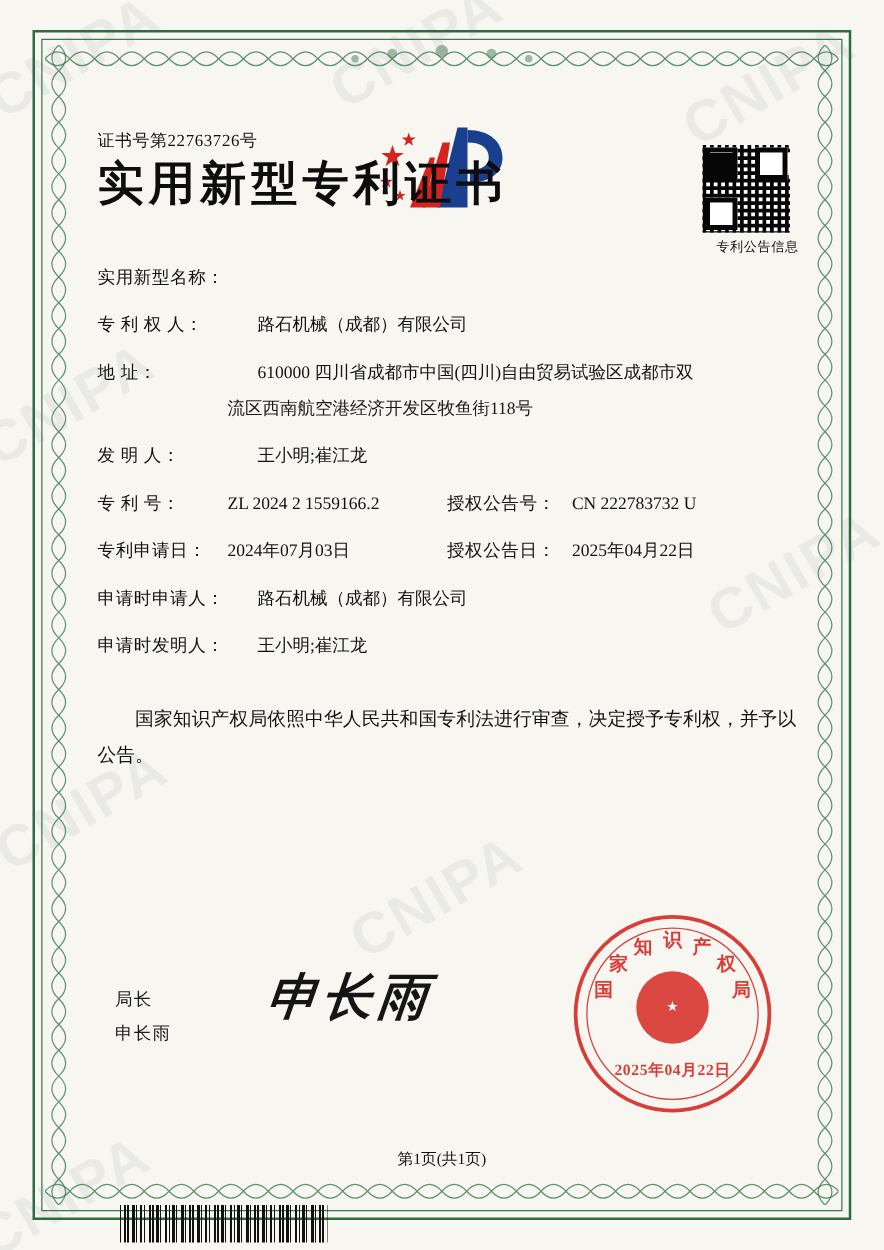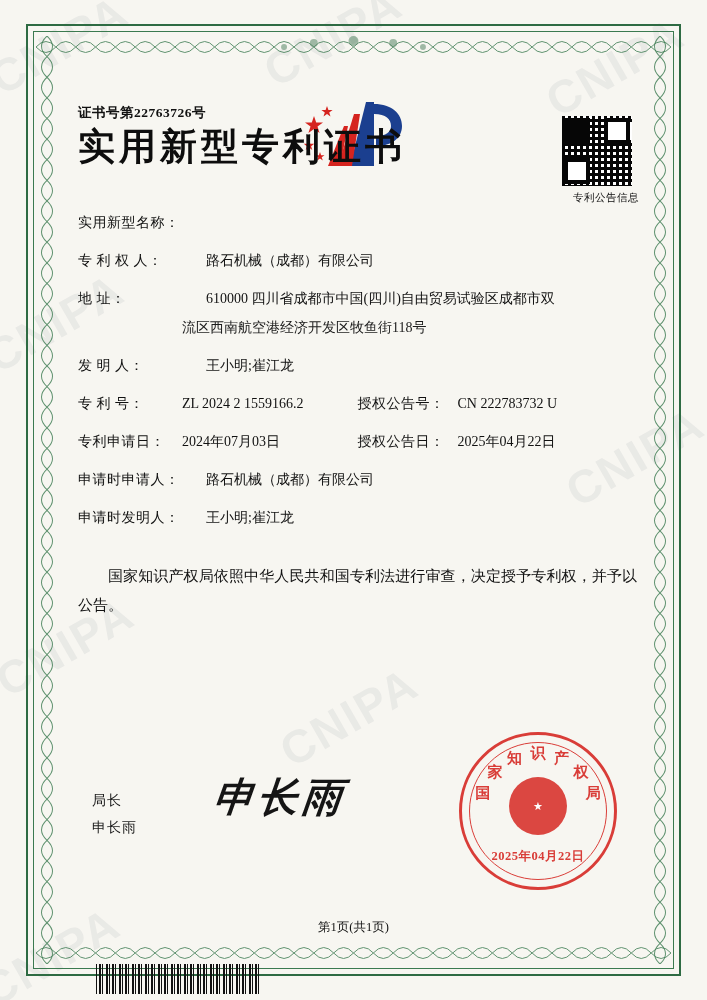--- a/index.html
+++ b/index.html
@@ -82,21 +82,20 @@
     position: absolute;
     left: 78px;
     right: 70px;
     top: 104px;
     z-index: 3;
   }
   .cert-no {
     font-size: 13.5px;
     letter-spacing: 0.5px;
     color: #111;
-    font-weight: bold;
   }
 
   .logo-wrap {
     position: absolute;
     left: 0; right: 0;
     top: 96px;
     display: flex;
     justify-content: center;
     z-index: 3;
     pointer-events: none;

